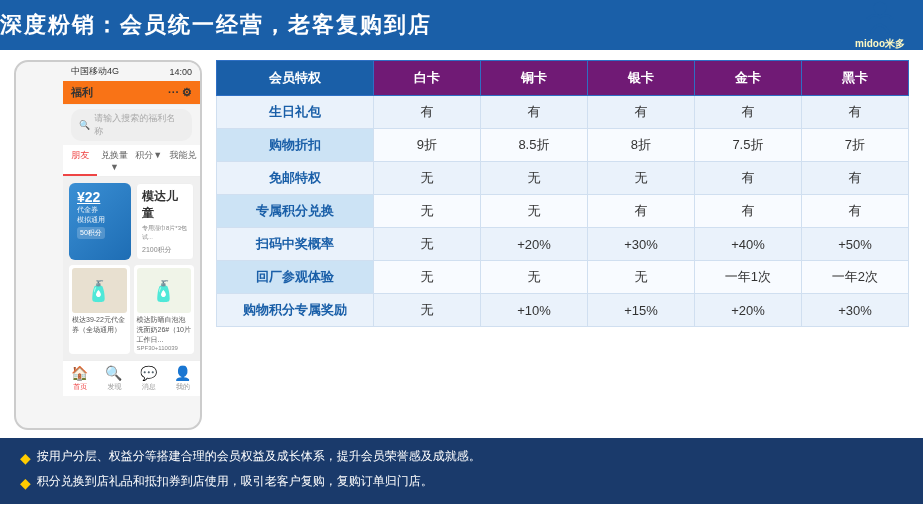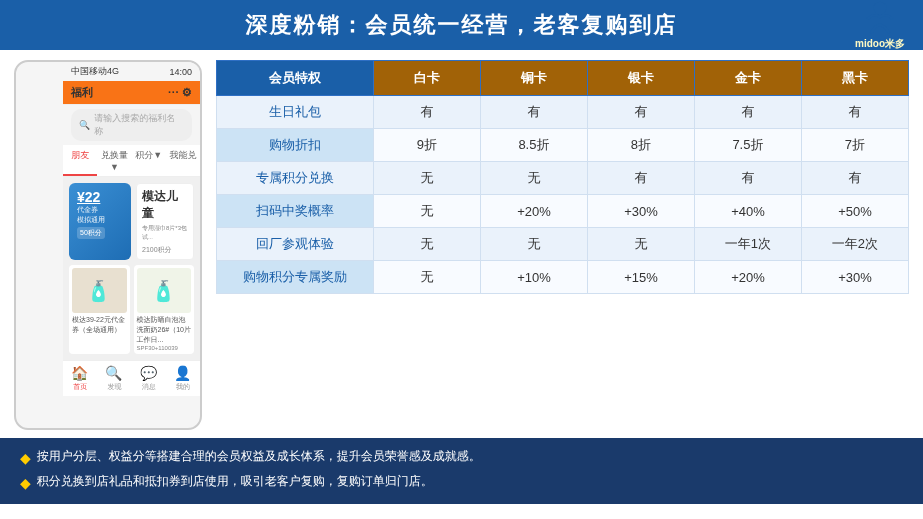--- a/index.html
+++ b/index.html
@@ -8,21 +8,21 @@
       height: 519px;
       font-family: 'Microsoft YaHei', SimHei, Arial, sans-serif;
       background: #ffffff;
       overflow: hidden;
       position: relative;
     }
 
     
     .header {
       background: #1a5fa8;
-      text-align: center;
+      text-align: left;
       padding: 10px 0;
       position: relative;
     }
     .header-title {
       color: #ffffff;
       font-size: 22px;
       font-weight: bold;
       letter-spacing: 2px;
     }
     .logo-area {
@@ -188,21 +188,21 @@
     
     .table-area {
       flex: 1;
     }
     .member-table {
       width: 100%;
       border-collapse: collapse;
       font-size: 13px;
     }
     .member-table th {
-      background: #a16207;
+      background: #701a75;
       color: #ffffff;
       text-align: center;
       padding: 8px 6px;
       font-weight: bold;
       border: 1px solid #2e6fc4;
     }
     .member-table th.feature-col {
       background: #1a5fa8;
       width: 110px;
     }
@@ -216,21 +216,21 @@
       color: #333;
     }
     .member-table tr:nth-child(odd) td {
       background: #eaf2fb;
     }
     .member-table tr:nth-child(even) td {
       background: #f8fbff;
     }
     .member-table td:first-child {
       background: #ddeeff;
-      font-weight: normal;
+      font-weight: bold;
       color: #1a5fa8;
     }
     .member-table tr:nth-child(even) td:first-child {
       background: #cce3f5;
     }
 
     
     .footer {
       background: #1a3a6b;
       padding: 8px 20px;
@@ -413,20 +413,28 @@
           </tr>
           <tr>
             <td>购物折扣</td>
             <td>9折</td>
             <td>8.5折</td>
             <td>8折</td>
             <td>7.5折</td>
             <td>7折</td>
           </tr>
           <tr>
+            <td>免邮特权</td>
+            <td>无</td>
+            <td>无</td>
+            <td>无</td>
+            <td>有</td>
+            <td>有</td>
+          </tr>
+          <tr>
             <td>专属积分兑换</td>
             <td>无</td>
             <td>无</td>
             <td>有</td>
             <td>有</td>
             <td>有</td>
           </tr>
           <tr>
             <td>扫码中奖概率</td>
             <td>无</td>

